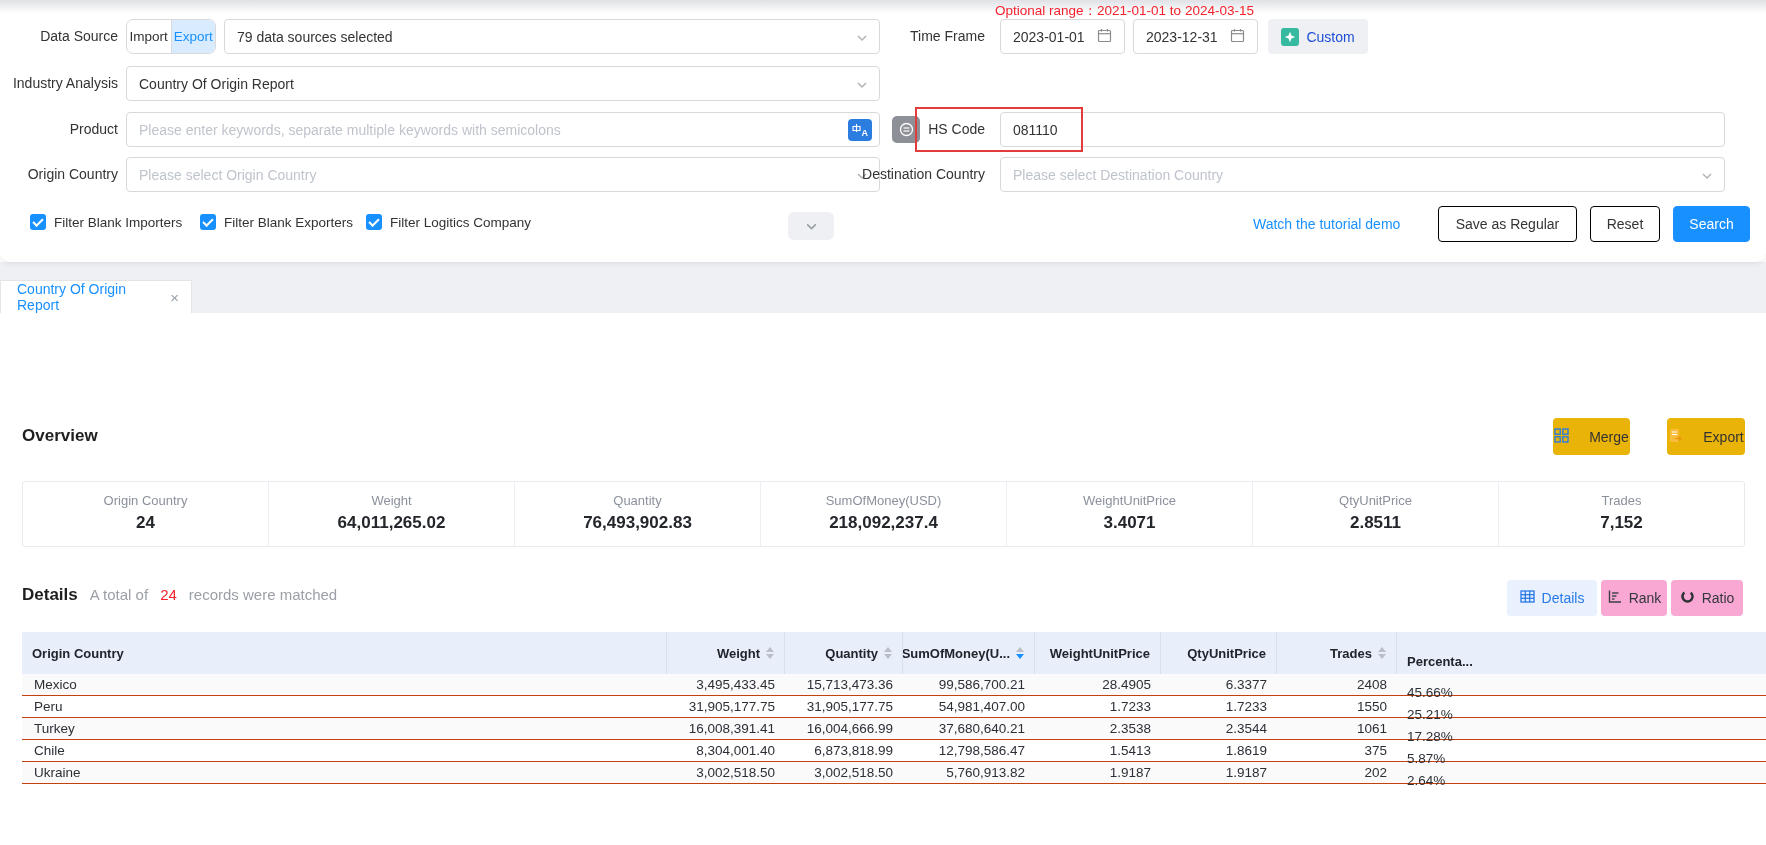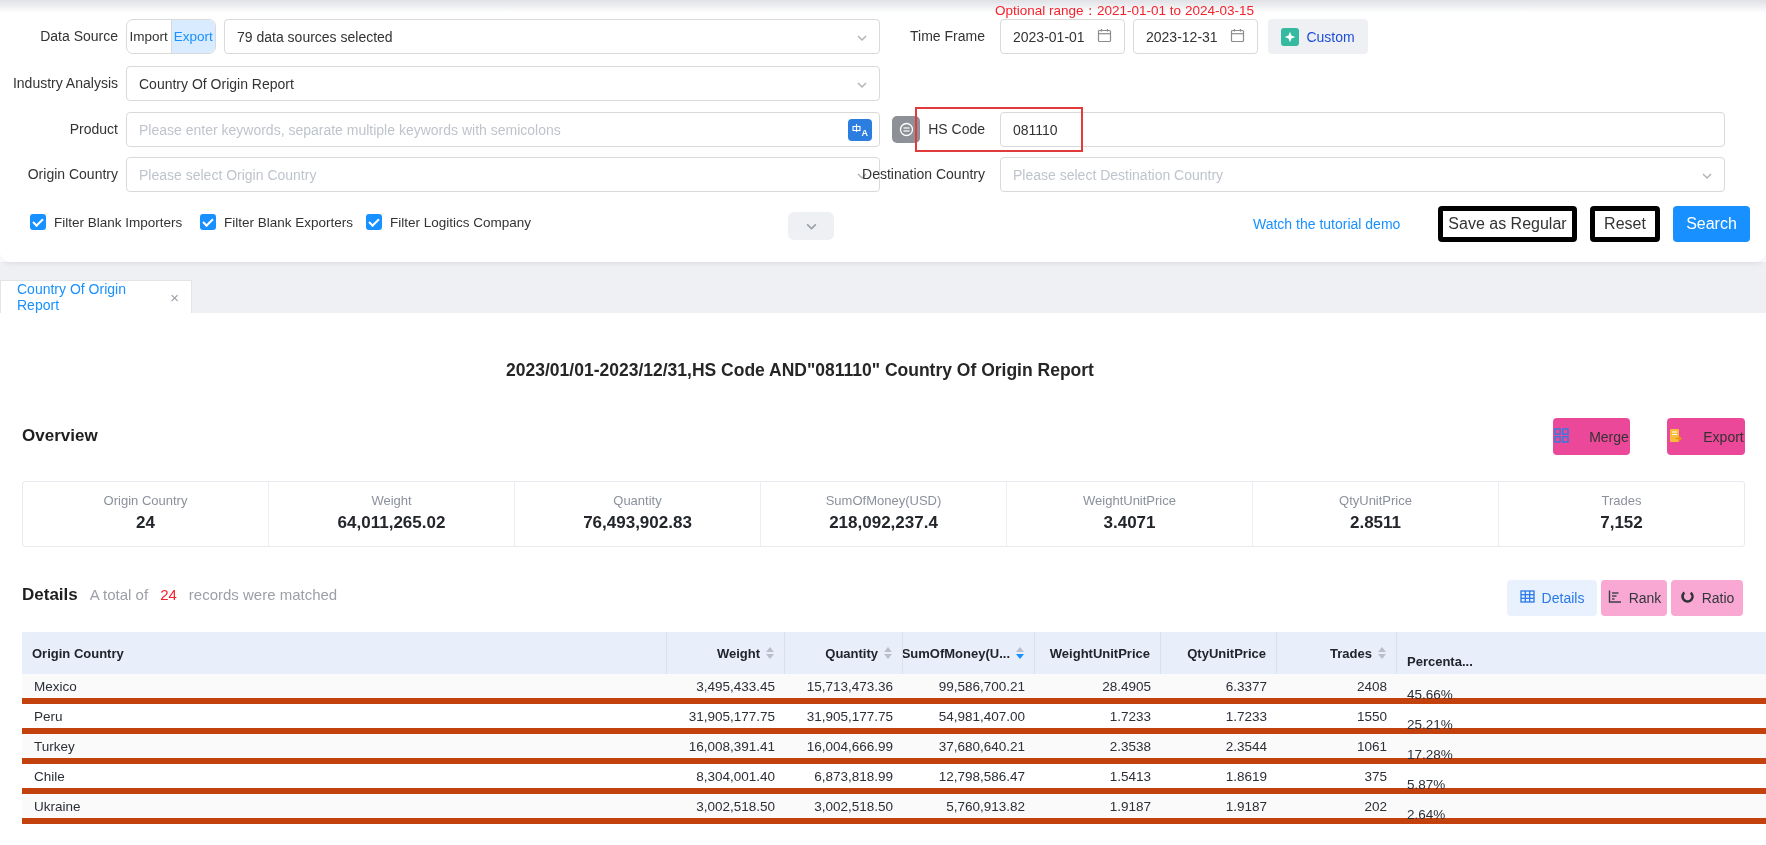--- a/index.html
+++ b/index.html
@@ -31,58 +31,58 @@
   .helper-ic { left:892px; top:116px; width:28px; height:27px; background:#8d9096; }
 
   .hs-highlight { position:absolute; left:915px; top:107px; width:168px; height:45px; border:2px solid #e23b3b; z-index:6; pointer-events:none; }
 
   .ckrow { position:absolute; top:214px; display:flex; align-items:center; gap:8px; font-size:13.5px; color:#333; }
   .ckbox { width:16px; height:16px; background:#1890ff; border-radius:3px; display:flex; align-items:center; justify-content:center; cursor:pointer; }
   .ckbox:after { content:""; width:8px; height:4px; border-left:2px solid #fff; border-bottom:2px solid #fff; transform:rotate(-45deg) translate(0.5px,-0.5px); }
 
   .pill { position:absolute; left:788px; top:212px; width:46px; height:28px; background:#eef0f3; border-radius:6px; display:flex; align-items:center; justify-content:center; cursor:pointer; }
 
-  .btn { position:absolute; height:36px; border:5px solid #000000; border-radius:4px; background:#fff; font-size:16px; color:#333; display:flex; align-items:center; justify-content:center; cursor:pointer; }
+  .btn { position:absolute; height:36px; border:1px solid #000000; border-radius:4px; background:#fff; font-size:14px; color:#333; display:flex; align-items:center; justify-content:center; cursor:pointer; }
   .btn.primary { background:#1890ff; border-color:#1890ff; color:#fff; }
   .link { position:absolute; color:#1890ff; font-size:14px; line-height:24px; cursor:pointer; white-space:nowrap; }
 
   .custom-btn { position:absolute; left:1268px; top:19px; width:100px; height:35px; background:#eef0f4; border-radius:4px; display:flex; align-items:center; justify-content:center; gap:7px; font-size:14px; color:#1d4ed8; cursor:pointer; }
   .custom-ic { width:18px; height:18px; background:#35b9a0; border-radius:3px; display:flex; align-items:center; justify-content:center; }
 
   
   .band { position:absolute; top:262px; left:0; right:0; height:51px; background:#eef0f3; }
   .tab { position:absolute; top:280px; left:0; width:192px; height:33px; background:#fff; z-index:3; border:1px solid #e2e4e8; border-bottom:none; display:flex; align-items:center; justify-content:space-between; padding:0 12px 0 16px; color:#1890ff; font-size:14px; cursor:pointer; }
   .tab .x { color:#9aa0a8; font-size:15px; line-height:1; cursor:pointer; }
 
   
   .content { position:absolute; top:313px; left:0; right:0; bottom:0; background:#fff; }
   .rep-title { position:absolute; top:360px; left:0; right:0; text-align:center; padding-right:166px; font-size:17.5px; font-weight:600; color:#262626; }
   .sec-h { position:absolute; font-size:17px; font-weight:700; color:#1f1f1f; }
-  .graybtn { position:absolute; top:418px; height:37px; background:#ec4899; border-radius:4px; border:none; display:flex; align-items:center; justify-content:center; gap:20px; font-size:14px; color:#333; cursor:pointer; }
+  .graybtn { position:absolute; top:418px; height:37px; background:#eab308; border-radius:4px; border:none; display:flex; align-items:center; justify-content:center; gap:20px; font-size:14px; color:#333; cursor:pointer; }
 
   .stats { position:absolute; left:22px; top:481px; width:1723px; height:66px; border:1px solid #e8eaef; border-radius:3px; display:flex; background:#fff; }
   .stat { flex:1; text-align:center; padding-top:11px; }
   .stat + .stat { border-left:1px solid #eceef2; }
   .stat .lb { font-size:13px; color:#8b919c; }
   .stat .vl { font-size:17px; font-weight:700; color:#23262b; margin-top:5px; }
 
   .details-line { position:absolute; left:22px; top:585px; display:flex; align-items:baseline; gap:12px; }
   .details-line .h { font-size:17px; font-weight:700; color:#1f1f1f; }
   .details-line .m { font-size:15px; color:#9b9fa6; }
   .details-line .cnt { font-size:15px; color:#f5222d; }
 
   .viewpill { position:absolute; top:580px; height:36px; border-radius:4px; background:#f9a8d4; color:#33373d; display:flex; align-items:center; justify-content:center; gap:7px; font-size:14px; cursor:pointer; }
   .viewpill.active { background:#e8f1fd; color:#2979e8; }
 
   
   .tbl { position:absolute; left:22px; top:632px; width:1744px; }
   .thead { display:flex; height:42px; background:#e9eefb; }
   .th { display:flex; align-items:center; padding:0 10px; font-size:13px; font-weight:700; color:#20242b; border-right:1px solid #d9e0ef; white-space:nowrap; overflow:hidden; }
   .th:last-child { border-right:none; }
-  .tr { display:flex; height:30px; align-items:center; border-bottom:6px solid #c2410c; font-size:13.5px; color:#2b2f36; background:#fff; }
+  .tr { display:flex; height:22px; align-items:center; border-bottom:1px solid #c2410c; font-size:13.5px; color:#2b2f36; background:#fff; }
   .tr:nth-child(even) { background:#fafafa; }
   .td { padding:0 10px; white-space:nowrap; overflow:hidden; }
   .c0 { width:645px; } .c1 { width:118px; } .c2 { width:118px; } .c3 { width:132px; }
   .c4 { width:126px; } .c5 { width:116px; } .c6 { width:120px; } .c7 { flex:1;margin-top:16px; }
   .num { text-align:right; justify-content:flex-end; }
   .td.c1,.td.c2,.td.c3,.td.c4,.td.c5,.td.c6 { text-align:right; }
   .td.c0 { padding-left:12px; }
   .sort { display:inline-flex; flex-direction:column; gap:2px; margin-left:6px; }
   .sort i { width:0; height:0; border-left:4px solid transparent; border-right:4px solid transparent; display:block; }
   .sort .up { border-bottom:5px solid #b9bec9; }
@@ -225,21 +225,20 @@
   </div>
 
   <div class="band"></div>
   <div class="tab">
     <span>Country Of Origin Report</span>
     <span class="x">×</span>
   </div>
 
   <div class="content"></div>
 
-  <div class="rep-title">2023/01/01-2023/12/31,HS Code AND"081110" Country Of Origin Report</div>
 
   <div class="sec-h" style="left:22px; top:426px;">Overview</div>
   <div class="graybtn" style="left:1553px; width:77px;">
     <span>
       <svg width="15" height="15" viewBox="0 0 15 15">
           <g fill="none" stroke="#2b7de0" stroke-width="1.4">
             <rect x="1" y="1" width="5.2" height="5.2"></rect>
             <rect x="8.8" y="1" width="5.2" height="5.2"></rect>
             <rect x="1" y="8.8" width="5.2" height="5.2"></rect>
             <rect x="8.8" y="8.8" width="5.2" height="5.2"></rect>

